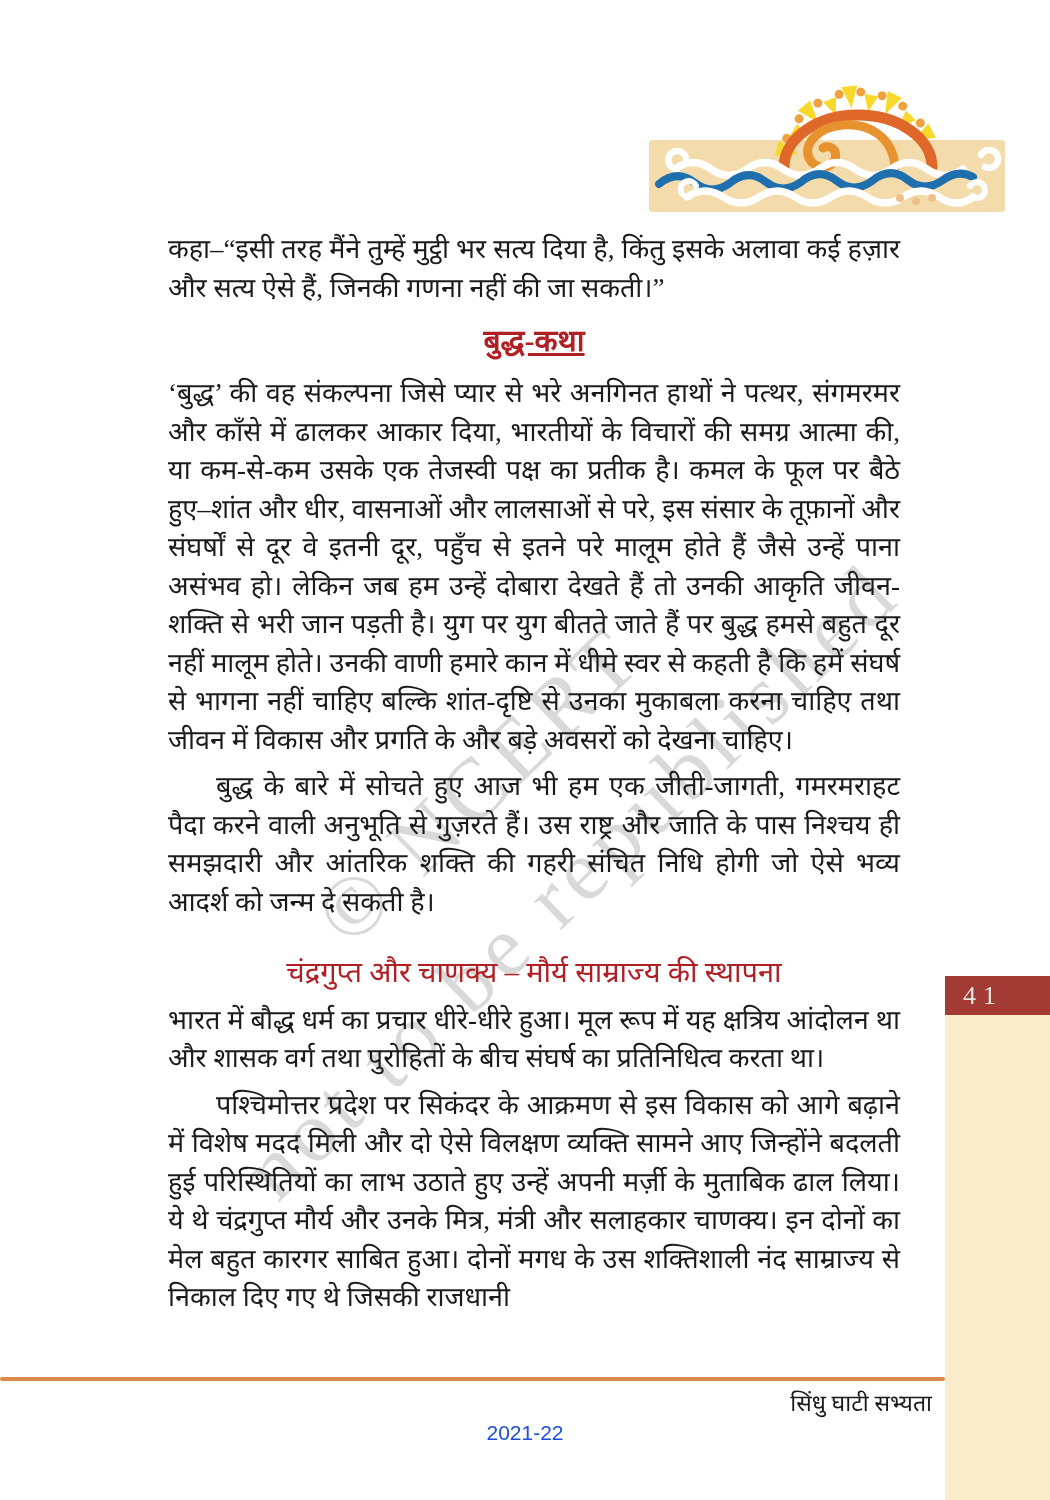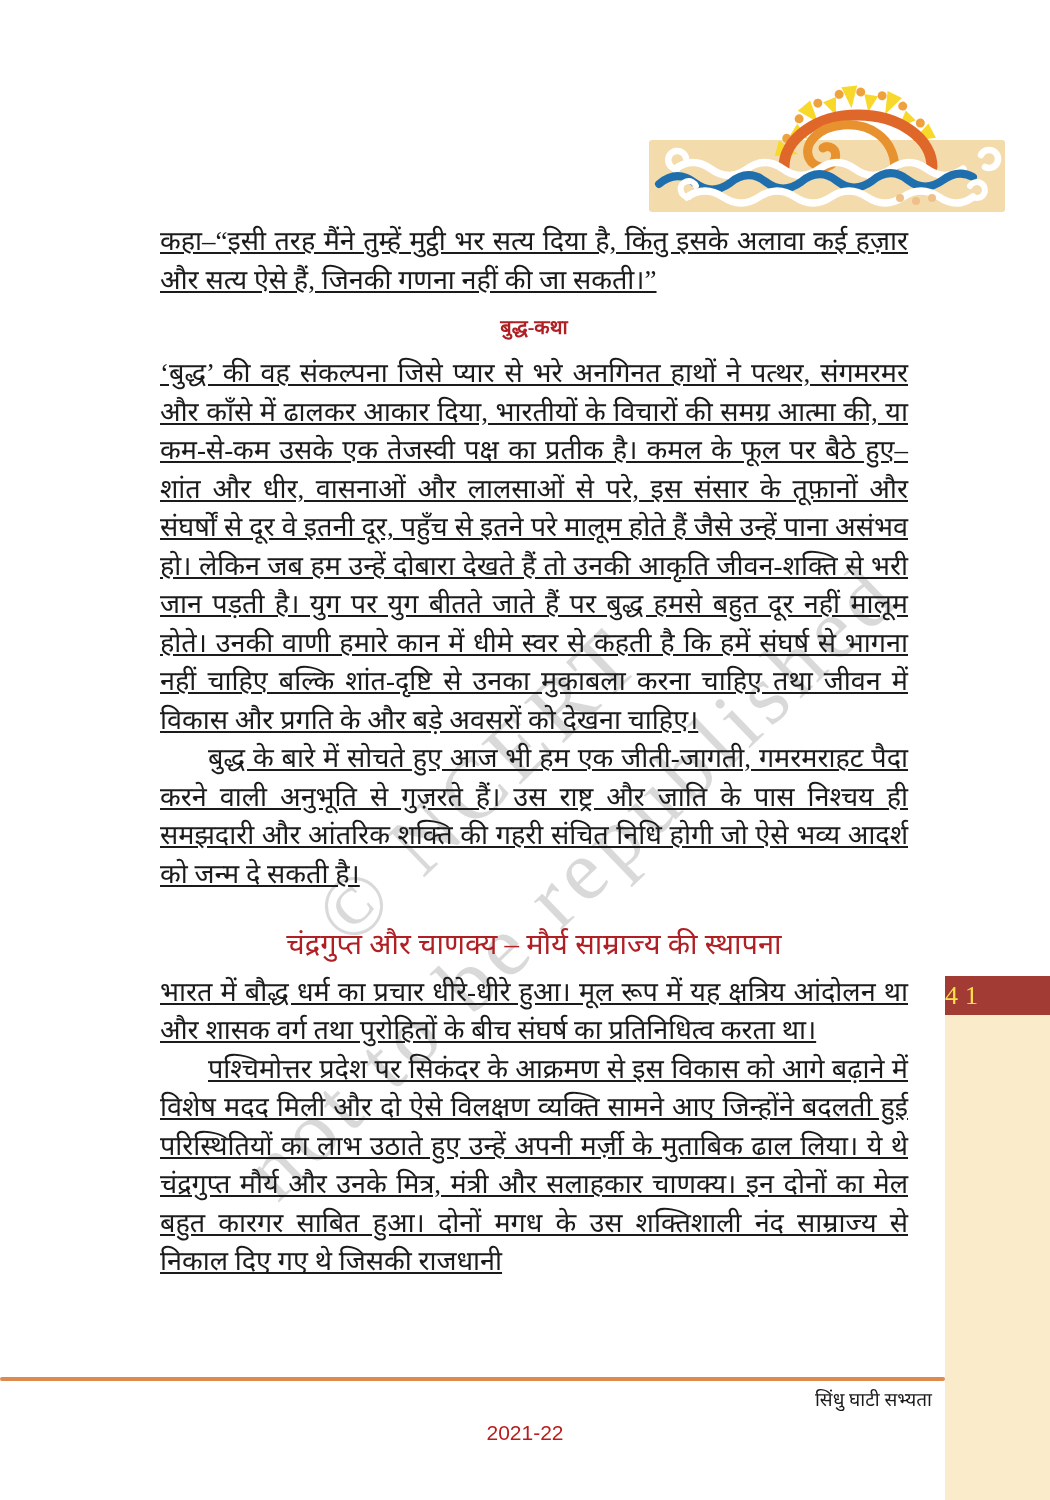--- a/index.html
+++ b/index.html
@@ -17,54 +17,54 @@
     font-family:"Liberation Serif", serif;
     font-size:86px;letter-spacing:7px;line-height:1.55;
     color:rgba(130,130,130,0.30);
     pointer-events:none;white-space:nowrap;
   }
   
   .content{
     position:absolute;left:160px;top:222px;width:748px;
     font-size:27px;line-height:38.5px;text-align:justify;
   }
-  .content p{margin:0;text-decoration:underline;}
+  .content p{margin:8px;}
   .content p.indent{text-indent:48px;}
   h2.sec{
     text-align:center;font-weight:bold;color:var(--heading_red,#b01f24);
-    margin:16px 0 15px;font-size:20px;line-height:1.2;
+    margin:16px 0 15px;font-size:30px;line-height:1.2;text-decoration:underline;
   }
   h2.sec2{
     text-align:center;font-weight:normal;color:var(--heading_red,#b01f24);
     margin:36px 0 12px;font-size:29px;line-height:1.1;
   }
   
   .pagenum{
     position:absolute;left:945px;top:976px;width:105px;height:50px;
-    background:var(--box_red,#a23b33);color:#fde047;
+    background:var(--box_red,#a23b33);color:#e5e5e5;
     font-size:26px;line-height:39px;letter-spacing:7px;
-    box-sizing:border-box;
+    padding-left:18px;box-sizing:border-box;
     font-family:"Liberation Serif", serif;
   }
   .side-strip{
     position:absolute;left:945px;top:1015px;width:105px;height:485px;
     background:var(--beige,#faeccb);
   }
   
   .rule{
     position:absolute;left:0;top:1377px;width:945px;height:4px;
     background:var(--orange_rule,#dc8a4e);border-radius:2px;
   }
   .foot-chapter{
     position:absolute;right:118px;top:1386px;
-    font-size:19px;color:#1a1a1a;font-family:"Liberation Serif", serif;
+    font-size:23px;color:#1a1a1a;font-family:"Liberation Serif", serif;
   }
   .foot-year{
     position:absolute;left:0;top:1421px;width:1050px;text-align:center;
-    font-size:21px;color:#b91c1c;font-family:"Liberation Sans", sans-serif;
+    font-size:21px;color:#1d4ed8;font-family:"Liberation Sans", sans-serif;
   }
 </style>
 </head>
 <body>
 
 <div class="page">
 
   <div class="logo-wrap">
     <svg width="370" height="140" viewBox="0 0 370 140">
       <defs>

